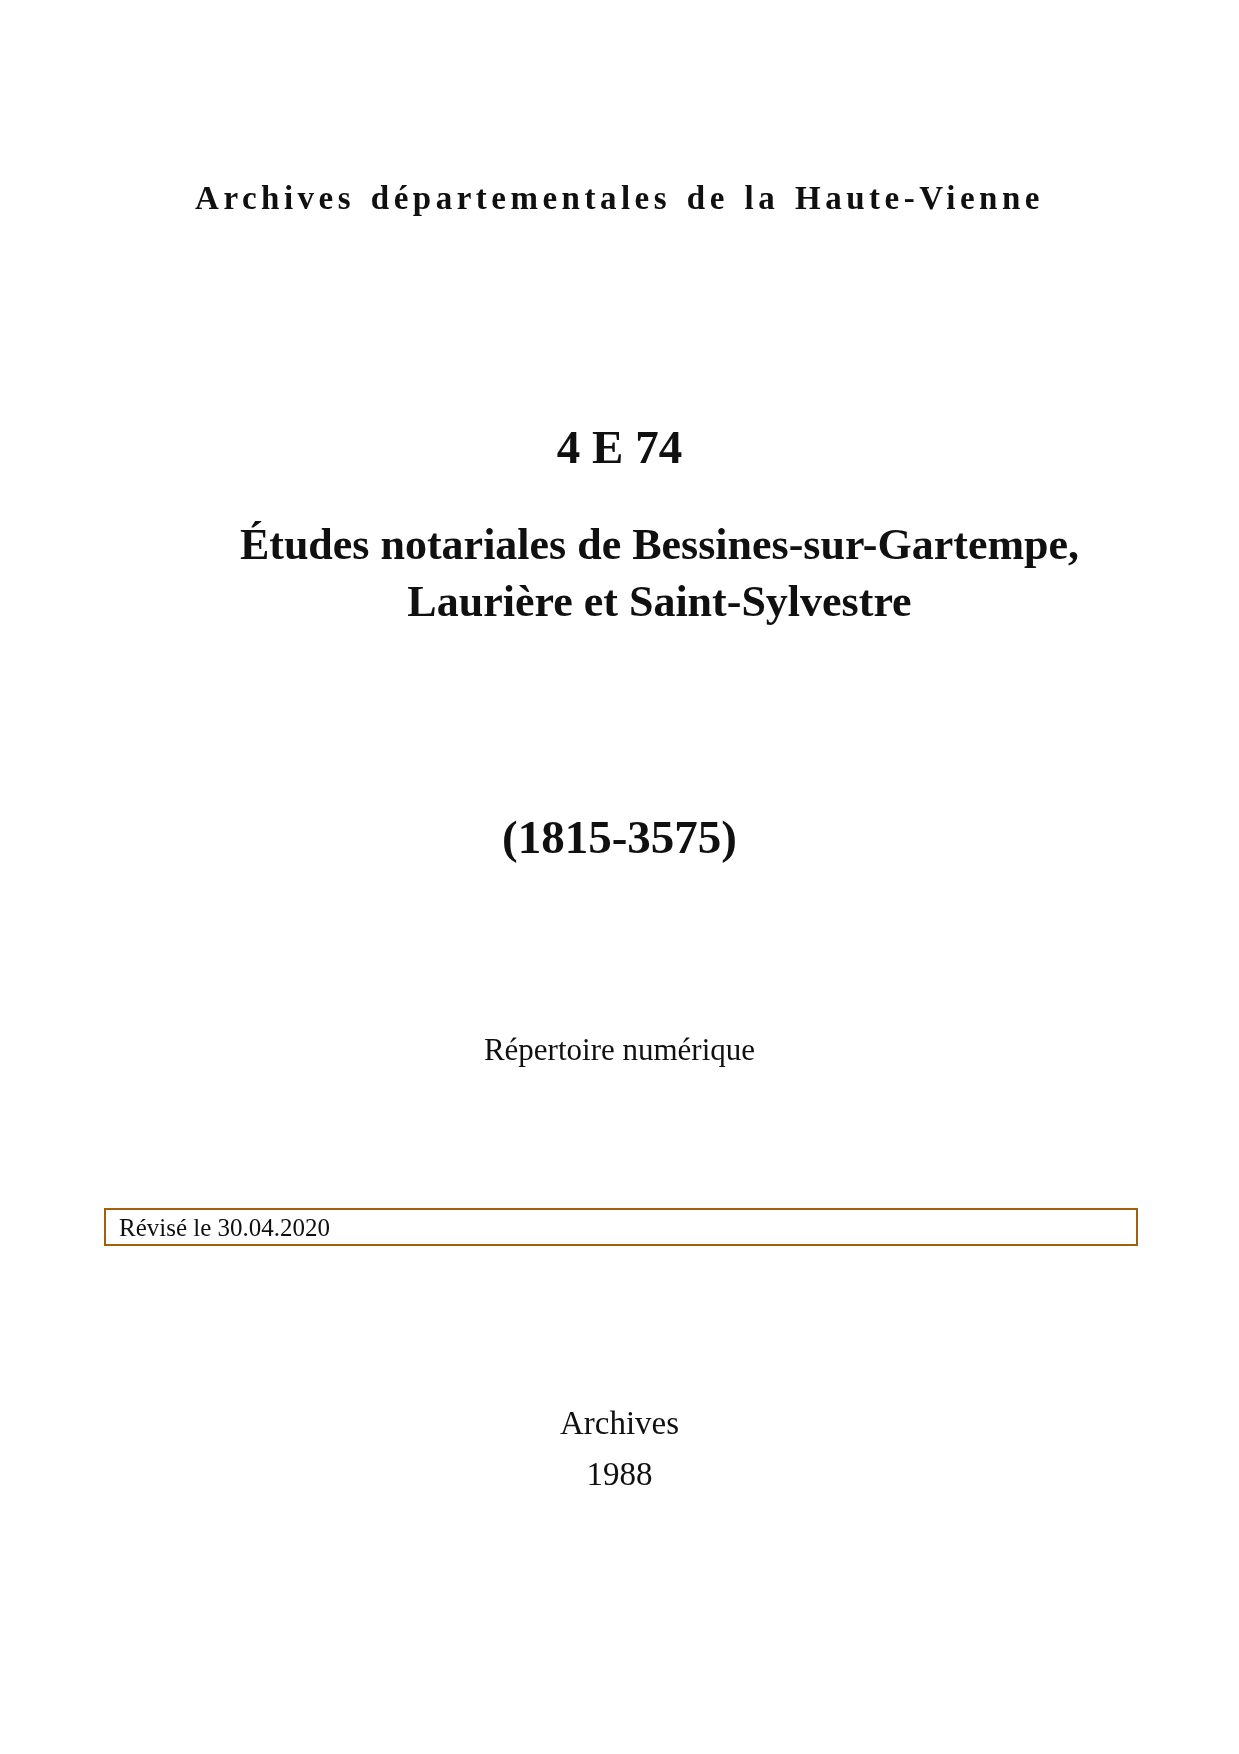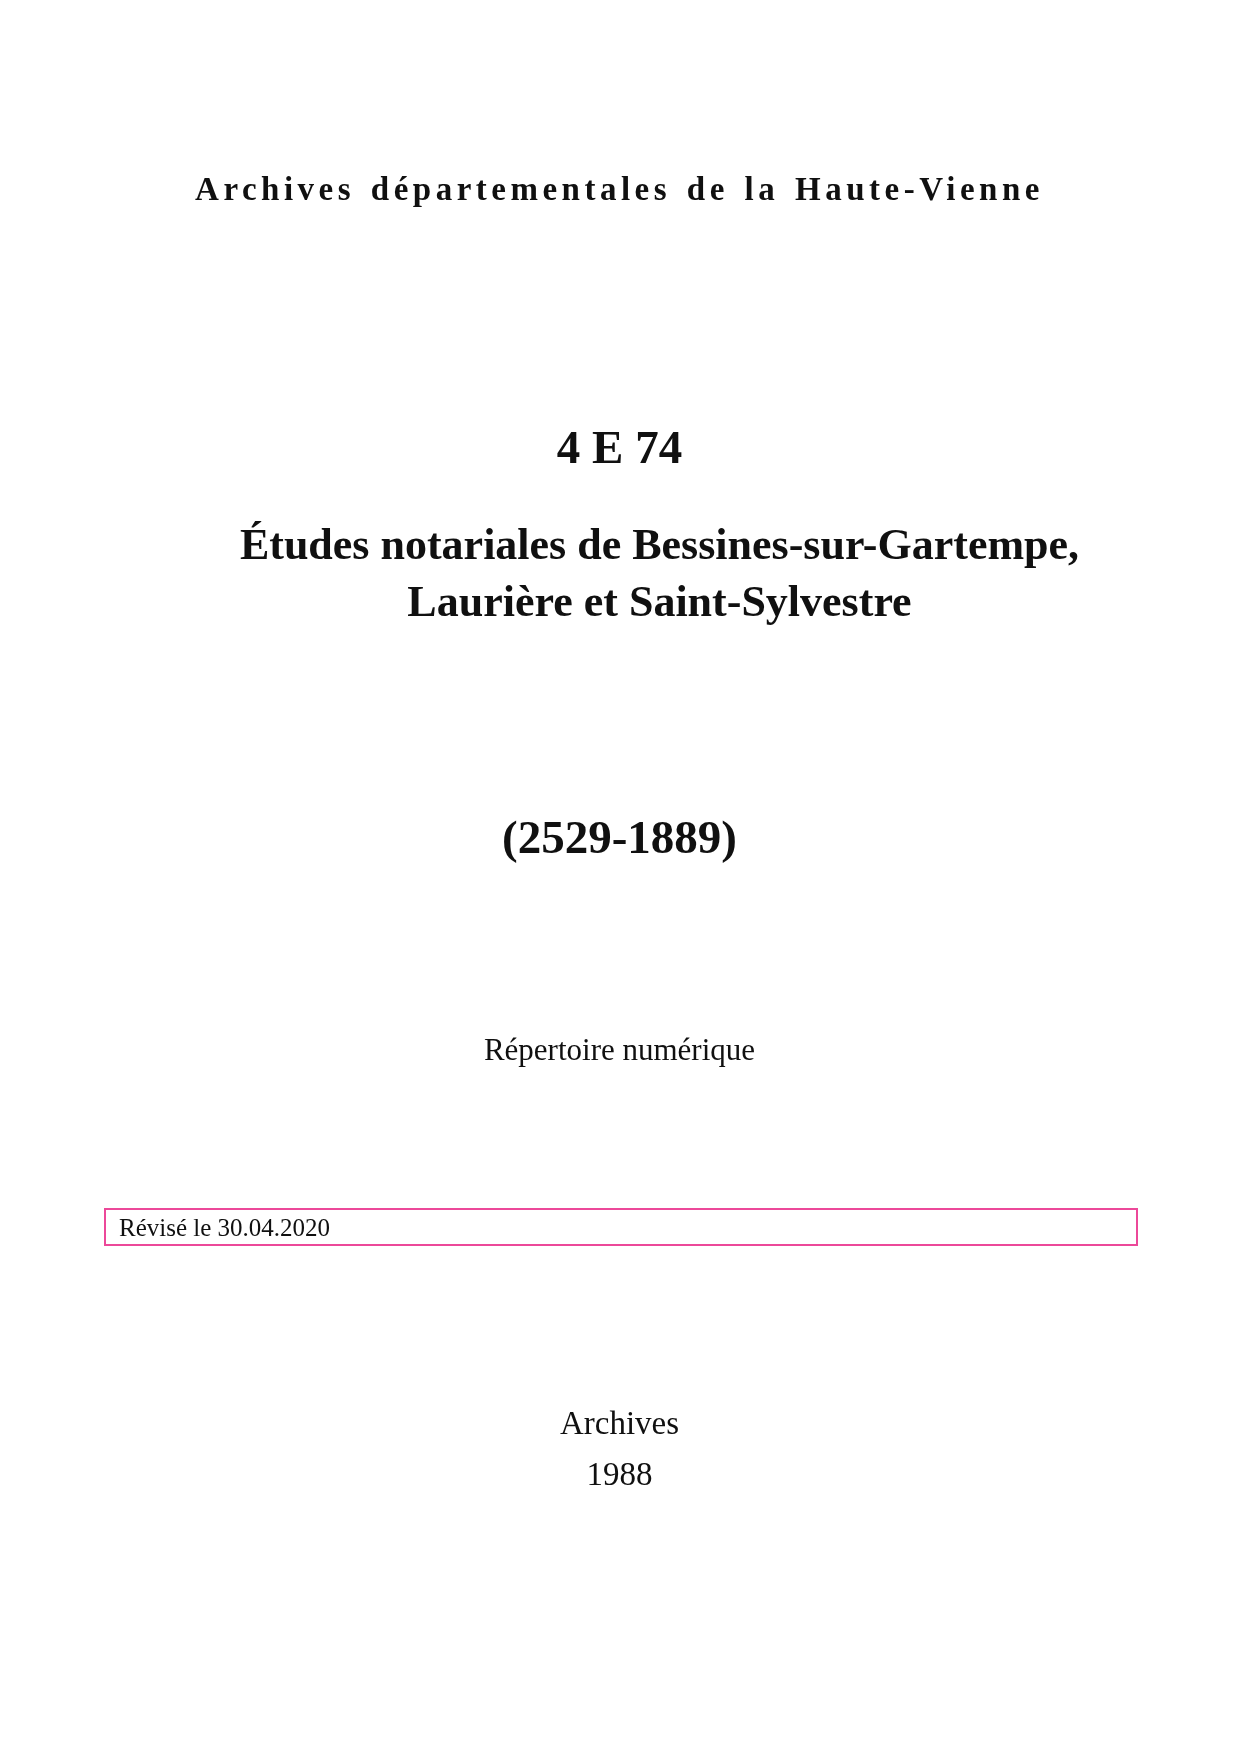--- a/index.html
+++ b/index.html
@@ -19,21 +19,21 @@
     overflow: hidden;
   }
   .centered {
     position: absolute;
     left: 0;
     width: 100%;
     text-align: center;
     white-space: nowrap;
   }
   .archive-header {
-    top: 171px;
+    top: 180px;
     font-size: 33px;
     font-weight: bold;
     letter-spacing: 4.5px;
     word-spacing: 3px;
   }
   .ref-code {
     top: 420px;
     font-size: 47px;
     font-weight: bold;
   }
@@ -59,21 +59,21 @@
     font-size: 31px;
     font-weight: normal;
   }
   .revision-box {
     position: absolute;
     left: 104px;
     top: 1208px;
     width: 1034px;
     height: 38px;
     box-sizing: border-box;
-    border: 2px solid #ec4899;
+    border: 2px solid #a16207;
     display: flex;
     align-items: center;
   }
   .revision-box .revision-text {
     font-size: 25px;
     padding-left: 13px;
     line-height: 1;
     white-space: nowrap;
   }
   .imprint {
@@ -90,21 +90,21 @@
 
   <div class="centered archive-header">Archives départementales de la Haute-Vienne</div>
 
   <div class="centered ref-code">4 E 74</div>
 
   <h1 class="centered doc-title">
     <span class="title-line">Études notariales de Bessines-sur-Gartempe,</span>
     <span class="title-line">Laurière et Saint-Sylvestre</span>
   </h1>
 
-  <div class="centered date-range">(2529-1889)</div>
+  <div class="centered date-range">(1815-3575)</div>
 
   <div class="centered subtitle">Répertoire numérique</div>
 
   <div class="revision-box">
     <span class="revision-text">Révisé le 30.04.2020</span>
   </div>
 
   <div class="centered imprint">
     <div>Archives</div>
     <div>1988</div>

